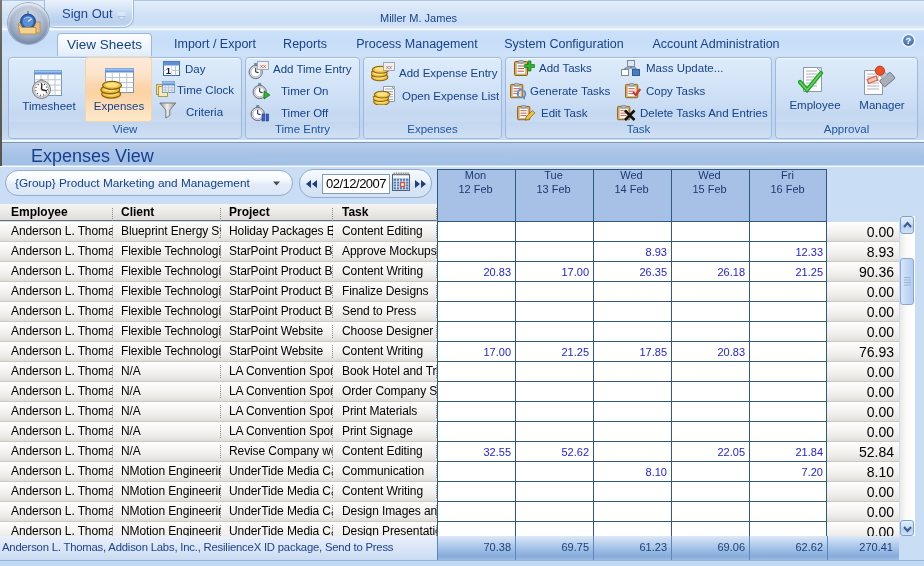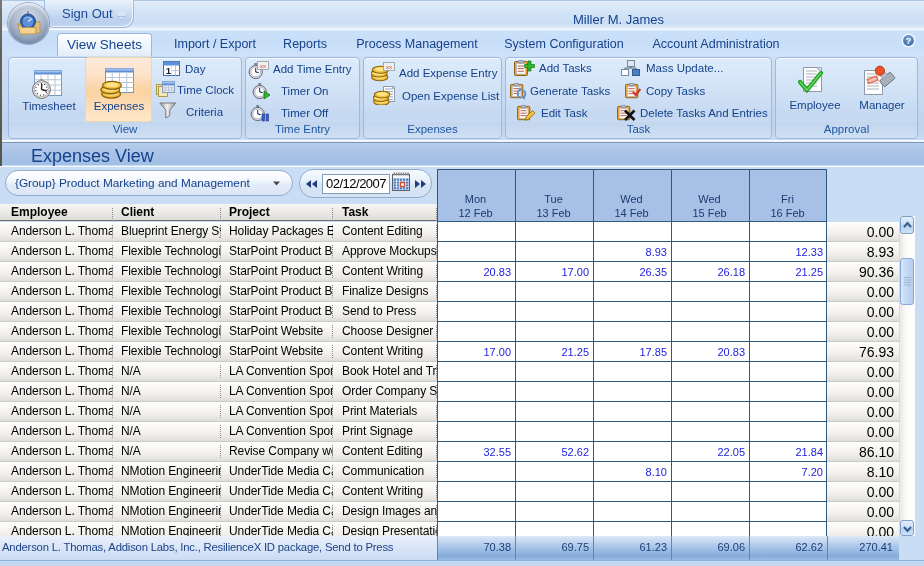--- a/index.html
+++ b/index.html
@@ -1,21 +1,21 @@
 <!DOCTYPE html>
 <html><head><meta charset="utf-8"><style>
 *{margin:0;padding:0;box-sizing:border-box}
 html,body{width:924px;height:566px;overflow:hidden}
 body{font-family:"Liberation Sans",sans-serif;background:#c9ddf5;position:relative}
 .abs{position:absolute}
 #cap{left:0;top:0;width:924px;height:56px;
  background:linear-gradient(180deg,#e6effb 0%,#dde9f9 10%,#d2e3f7 25%,#cadef6 42%,#d9e7f9 48%,#eef4fd 52%,#cbe0f9 56%,#c8def8 75%,#cee2f9 100%)}
 #cap .topline{left:0;top:0;width:924px;height:1px;background:#aec7e4}
 #cap .capline{left:0;top:29px;width:924px;height:1px;background:rgba(255,255,255,.55)}
-#user{top:12px;left:364px;width:300px;text-align:right;font-size:13px;color:#15428b}
+#user{top:12px;left:380px;width:300px;text-align:left;font-size:11px;color:#15428b}
 #signout{left:44px;top:0;width:90px;height:28px;border:1px solid #9fbbe0;border-top:none;
  border-radius:0 0 10px 10px;background:linear-gradient(180deg,#e9f1fc 0%,#d8e6f8 30%,#c3d7f0 58%,#b9cfec 82%,#c4d8f1 100%);
  box-shadow:inset -1px -1px 0 rgba(255,255,255,.7)}
 #signout span{position:absolute;left:17px;top:6px;font-size:13px;color:#1b4896}
 #orb{left:8px;top:3px;width:41px;height:41px;border-radius:50%;
  background:radial-gradient(circle at 50% 30%,#ccd6e3 0%,#b2bfd2 38%,#92a3bd 68%,#8495b0 85%,#98a8be 100%);
  box-shadow:0 0 0 1px rgba(110,130,160,.6), inset 0 2px 3px rgba(255,255,255,.85), inset 0 -2px 5px rgba(80,100,135,.4)}
 .tabtx{font-size:12.5px;color:#15428b;white-space:nowrap}
 #tab-active{left:57px;top:33px;width:95px;height:23px;border:1px solid #9cb9dd;border-bottom:none;
  border-radius:4px 4px 0 0;background:linear-gradient(180deg,#fdfeff 0%,#f0f6fd 50%,#e2edf9 100%);
@@ -45,21 +45,21 @@
  background:linear-gradient(180deg,#f6fafe 0%,#e8f1fb 40%,#d8e5f5 55%,#d3e2f4 100%)}
 #datefield{left:322px;top:174px;width:68px;height:20px;background:#fff;border:1px solid #7f9db9;
  font-size:13px;color:#000;line-height:18px;padding-left:3px;letter-spacing:-0.5px}
 #lhdr{left:0;top:204px;width:437px;height:17px;
  background:linear-gradient(180deg,#f6f5f3 0%,#eceae7 50%,#dfddd9 100%);
  border-bottom:1px solid #6e6e6e}
 #lhdr div{position:absolute;top:1px;font-size:12px;font-weight:bold;color:#000}
 #dayhdr{left:437px;top:169px;width:390px;height:52px;background:#a7c0e6}
 #dayhdr .dc{position:absolute;top:0;height:100%;text-align:center;
  font-size:11px;color:#1b3a70}
-#dayhdr .dc div.l1{margin-top:24px;line-height:13px}#dayhdr .dc div.l2{margin-top:1px;line-height:13px}
+#dayhdr .dc div.l1{margin-top:0;line-height:13px}#dayhdr .dc div.l2{margin-top:1px;line-height:13px}
 #gridbg{left:437px;top:222px;width:390px;height:314px;background:#fff}
 .bar{position:absolute;left:0;width:437px;height:20px;
  background:linear-gradient(180deg,#ffffff 0%,#f8f7f5 30%,#f1f0ed 60%,#e9e7e3 82%,#dfddd8 100%);
  border-bottom:1px solid #cbc9c4}
 .tbar{position:absolute;left:827px;width:72px;height:20px;
  background:linear-gradient(180deg,#ffffff 0%,#f8f7f5 30%,#f1f0ed 60%,#e9e7e3 82%,#dfddd8 100%);
  border-bottom:1px solid #cbc9c4}
 .cell{position:absolute;top:0;height:19px;line-height:19px;font-size:12px;letter-spacing:-0.1px;color:#000;
  white-space:nowrap;overflow:hidden}
 .dots{}
@@ -299,21 +299,21 @@
 <div class="cell dots" style="left:0px;width:113px;padding-left:11px">Anderson L. Thomas</div>
 <div class="cell dots" style="left:113px;width:108px;padding-left:8px">N/A</div>
 <div class="cell dots" style="left:221px;width:112px;padding-left:8px">Revise Company website</div>
 <div class="cell dots" style="left:333px;width:104px;padding-left:9px">Content Editing</div>
 </div>
 <div class="num abs" style="left:437px;top:442px;width:74px">32.55</div>
 <div class="num abs" style="left:515px;top:442px;width:74px">52.62</div>
 <div class="num abs" style="left:671px;top:442px;width:74px">22.05</div>
 <div class="num abs" style="left:749px;top:442px;width:74px">21.84</div>
 <div class="tbar" style="top:442px">
-    <div class="tnum" style="width:62px">86.10</div>
+    <div class="tnum" style="width:62px">52.84</div>
   </div>
 <div class="bar" style="top:462px">
 <div class="cell dots" style="left:0px;width:113px;padding-left:11px">Anderson L. Thomas</div>
 <div class="cell dots" style="left:113px;width:108px;padding-left:8px">NMotion Engineering</div>
 <div class="cell dots" style="left:221px;width:112px;padding-left:8px">UnderTide Media Campaign</div>
 <div class="cell dots" style="left:333px;width:104px;padding-left:9px">Communication</div>
 </div>
 <div class="num abs" style="left:593px;top:462px;width:74px">8.10</div>
 <div class="num abs" style="left:749px;top:462px;width:74px">7.20</div>
 <div class="tbar" style="top:462px">

